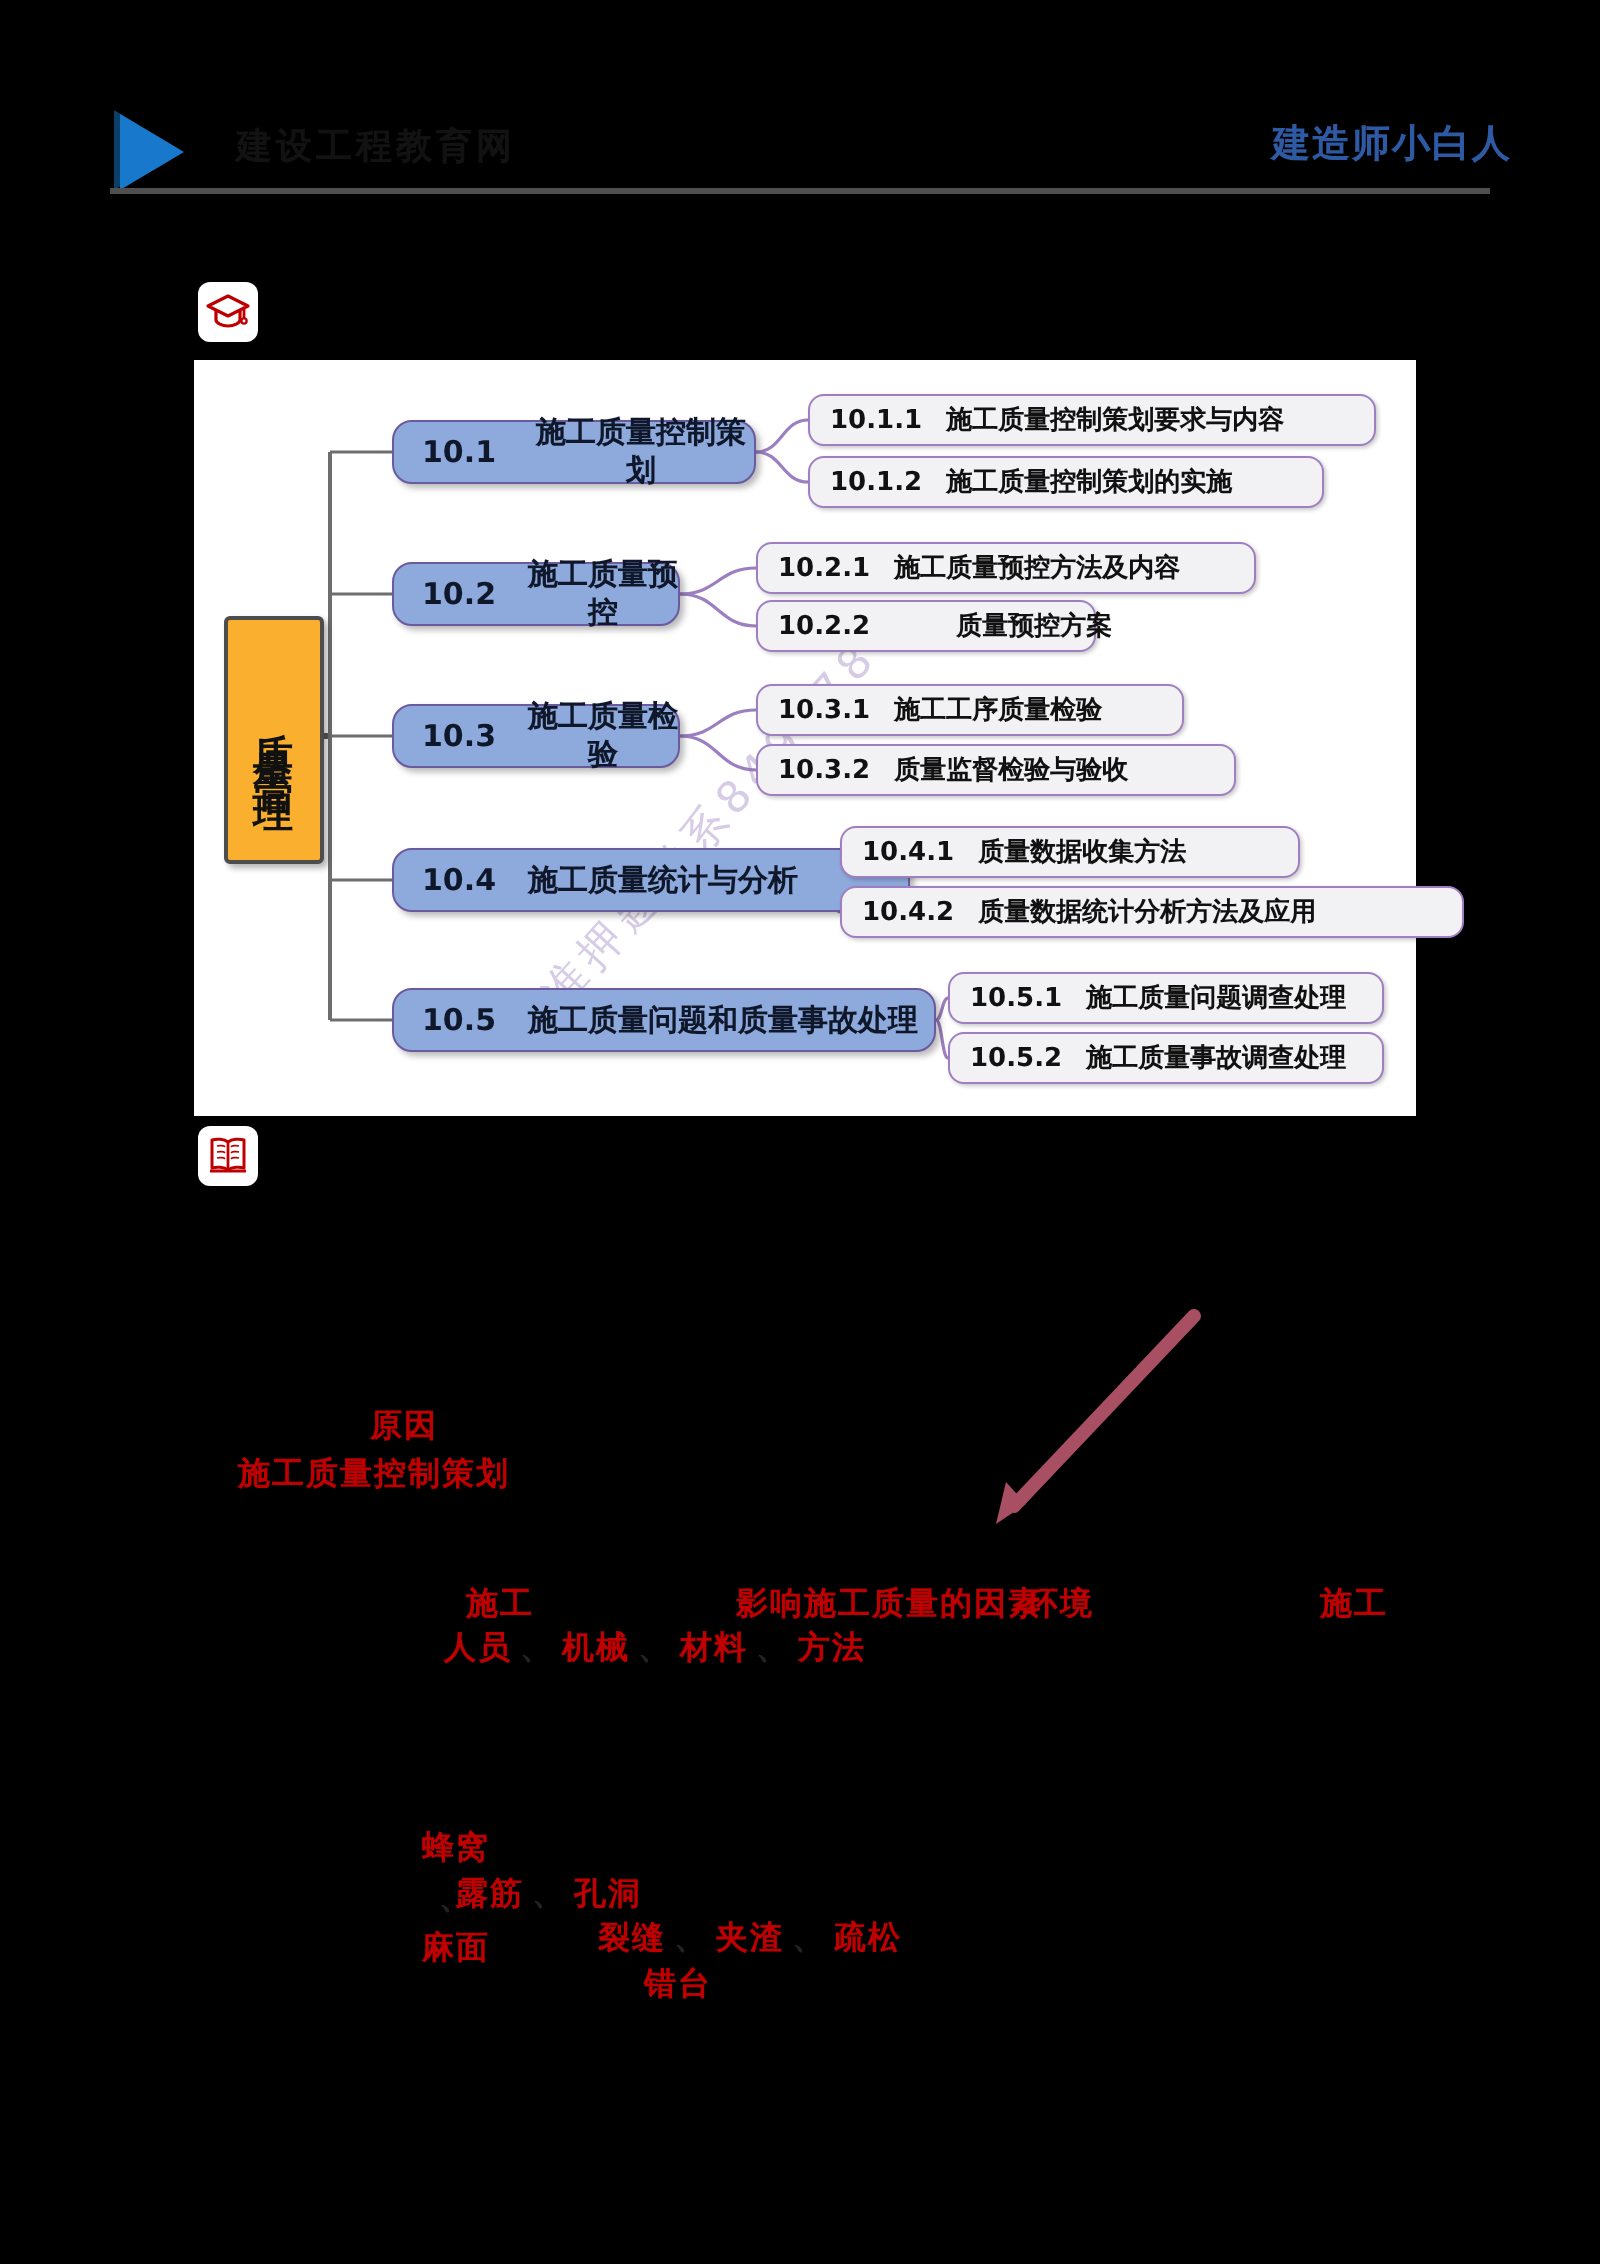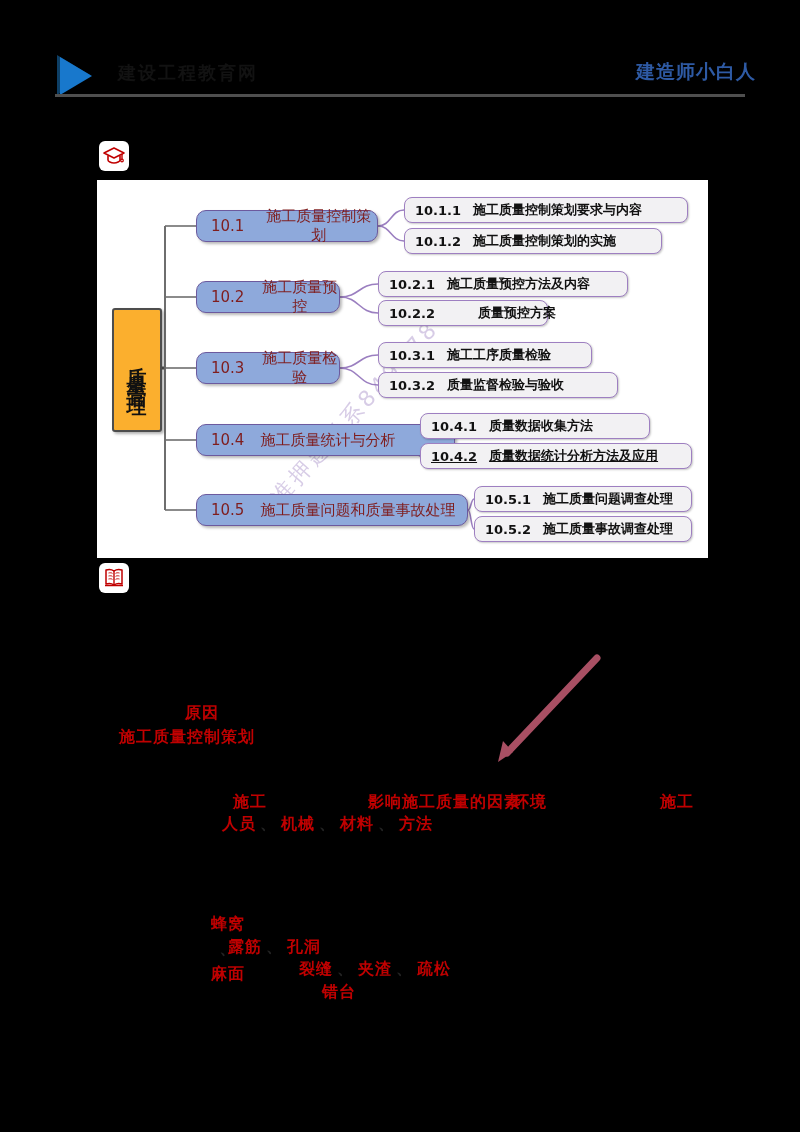--- a/index.html
+++ b/index.html
@@ -30,38 +30,38 @@
   .panel svg.links{position:absolute;left:0;top:0;}
   .wm{position:absolute;left:150px;top:330px;transform:rotate(-48deg);transform-origin:left top;
     font-size:22px;color:rgba(150,120,190,.38);letter-spacing:4px;white-space:nowrap;pointer-events:none;}
   .root{position:absolute;left:15px;top:128px;width:46px;height:120px;background:#FBAF2E;
     border:2px solid #4d4d4d;border-radius:3px;box-shadow:2px 2px 3px rgba(0,0,0,.3);
     display:flex;align-items:center;justify-content:center;}
   .root span{writing-mode:vertical-lr;font-size:20px;font-weight:bold;color:#111;
     letter-spacing:10px;line-height:1;}
   .pnode{position:absolute;height:32px;background:#8EA9DB;border:1.6px solid #6C5A9E;
     border-radius:10px;box-shadow:2px 2px 3px rgba(0,0,0,.28);display:flex;align-items:center;
-    padding:0 0 0 14px;gap:16px;font-size:15px;font-weight:normal;color:#7f1d1d;box-sizing:border-box;}
+    padding:0 0 0 14px;gap:16px;font-size:15px;font-weight:bold;color:#0f172a;box-sizing:border-box;}
   .cnode{position:absolute;height:26px;background:#F2F1F3;border:1.4px solid #9E7FC1;
     border-radius:8px;box-shadow:1px 1px 2px rgba(0,0,0,.22);display:flex;align-items:center;
     padding:0 0 0 10px;gap:12px;font-size:13px;font-weight:600;color:#111;box-sizing:border-box;
     white-space:nowrap;}
   .p1{left:99px;top:30px;width:182px;}
   .p2{left:99px;top:101px;width:144px;}
   .p3{left:99px;top:172px;width:144px;}
   .p4{left:99px;top:244px;width:259px;}
   .p5{left:99px;top:314px;width:272px;}
   .c11{left:307px;top:17px;width:284px;}
   .c12{left:307px;top:48px;width:258px;}
   .c21{left:281px;top:91px;width:250px;}
   .c22{left:281px;top:120px;width:170px;gap:43px;}
   .c31{left:281px;top:162px;width:214px;}
   .c32{left:281px;top:192px;width:240px;}
   .c41{left:323px;top:233px;width:230px;}
-  .c42{left:323px;top:263px;width:272px;text-decoration:underline;}
+  .c42{left:323px;top:263px;width:312px;}
   .c51{left:377px;top:306px;width:218px;}
   .c52{left:377px;top:336px;width:218px;}
 
   
   .red{position:absolute;color:#C00000;font-weight:bold;font-size:16px;letter-spacing:1px;
     white-space:nowrap;}
   .dim-sep{color:#232323;font-weight:bold;}
   .note-row{position:absolute;display:flex;gap:4px;color:#C00000;font-weight:bold;
     font-size:16px;letter-spacing:1px;white-space:nowrap;}
   .diag{position:absolute;left:480px;top:640px;}

